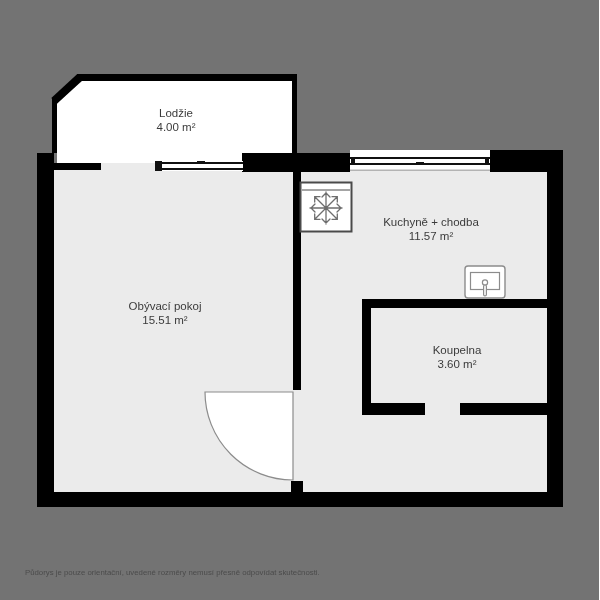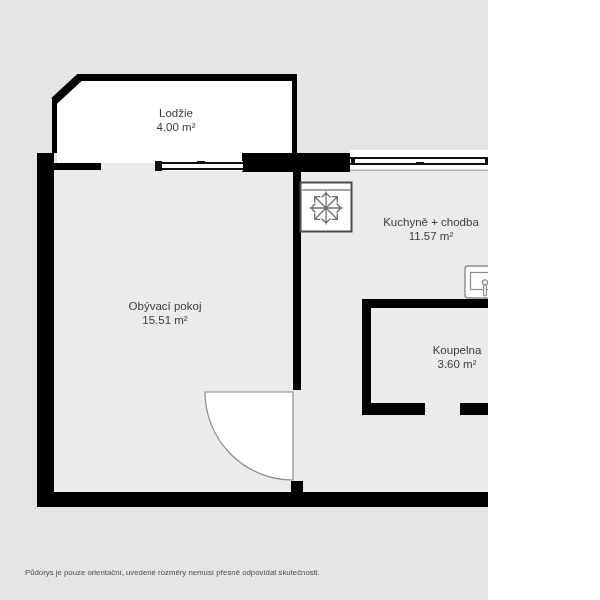--- a/index.html
+++ b/index.html
@@ -1,16 +1,16 @@
 <!DOCTYPE html>
 <html style="--wall: #000000; --floor: #ebebeb; --loggia_floor: #ffffff; --window: #111111; --door: #8c8c8c; --fixture: #8c8c8c; --fixture_mid: #6e6e6e; --fixture_dark: #4a4a4a; --label: #3b3b3b; --muted: #4b4b4b;"><head>
 <meta charset="utf-8">
 <style>
   html,body{margin:0;padding:0;background:#ffffff;}
-  #stage{position:relative;width:488px;height:600px;background:#e5e5e5;overflow:hidden;text-decoration:underline;}
+  #stage{position:relative;width:599px;height:600px;background:#737373;overflow:hidden;text-decoration:underline;}
   svg{display:block;}
   .wall{fill:var(--wall,#000000);}
   .wall-stroke{stroke:var(--wall,#000000);}
   .floor{fill:var(--floor,#ebebeb);}
   .loggia-floor{fill:var(--loggia_floor,#ffffff);}
   .win-white{fill:#ffffff;}
   .win-line{fill:var(--window,#111111);}
   .sill{fill:#b3b3b3;}
   .door{fill:#ffffff;stroke:var(--door,#8c8c8c);stroke-width:1.2;}
   .fixture-box{fill:#ffffff;stroke:var(--fixture_dark,#4a4a4a);stroke-width:2;}

